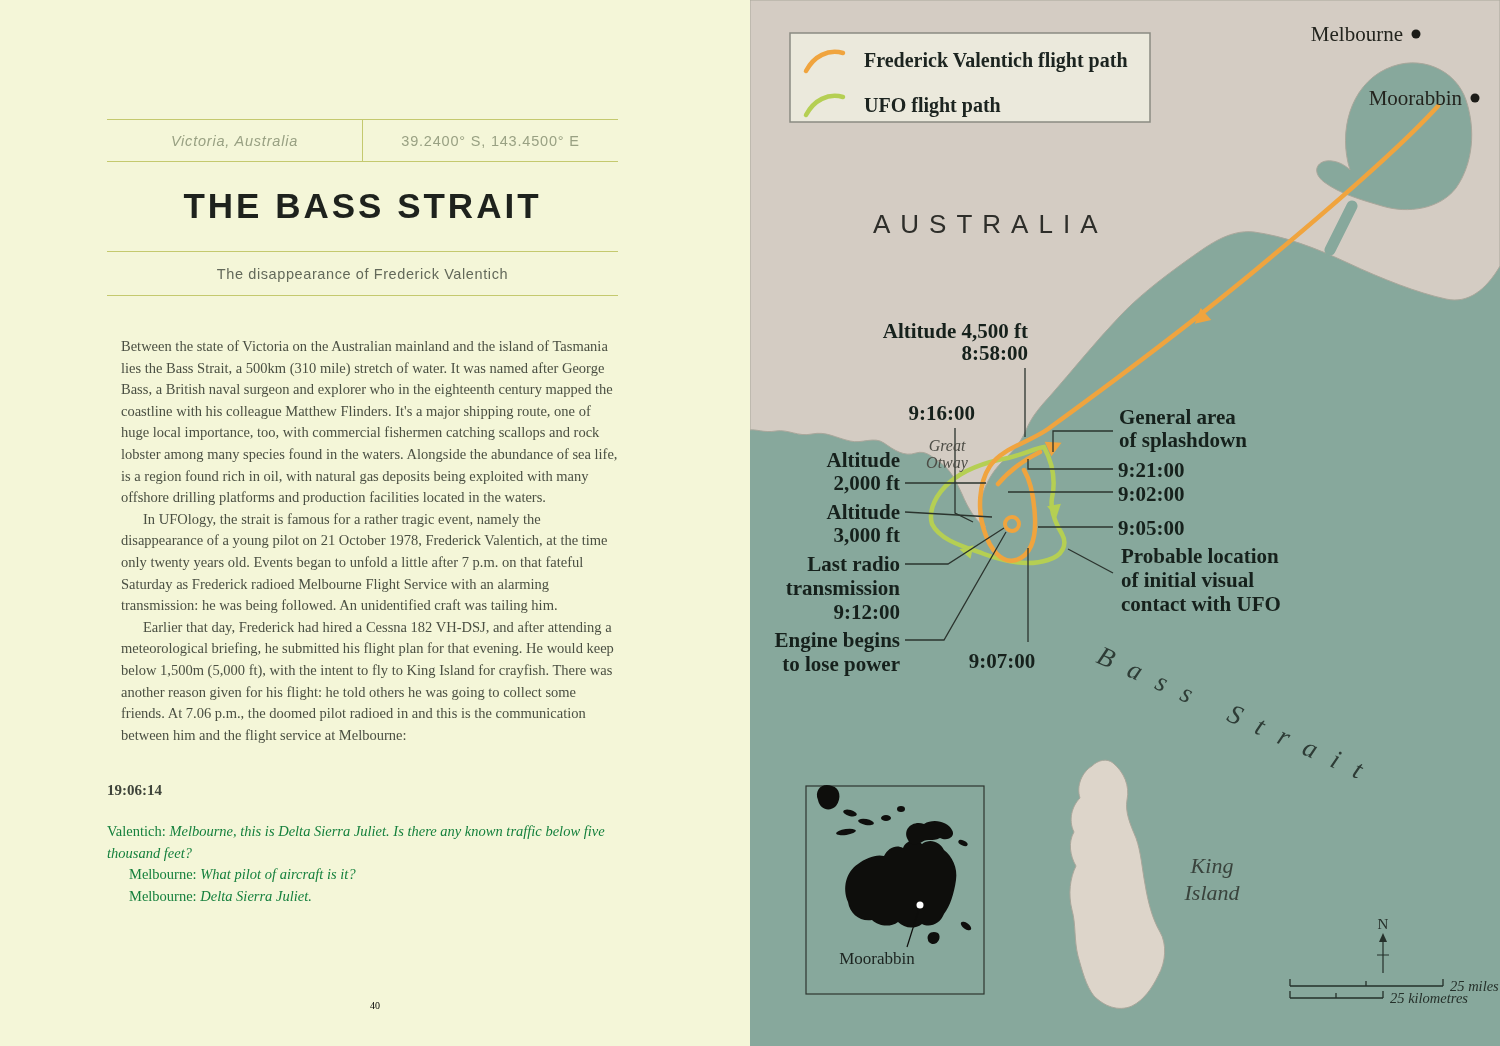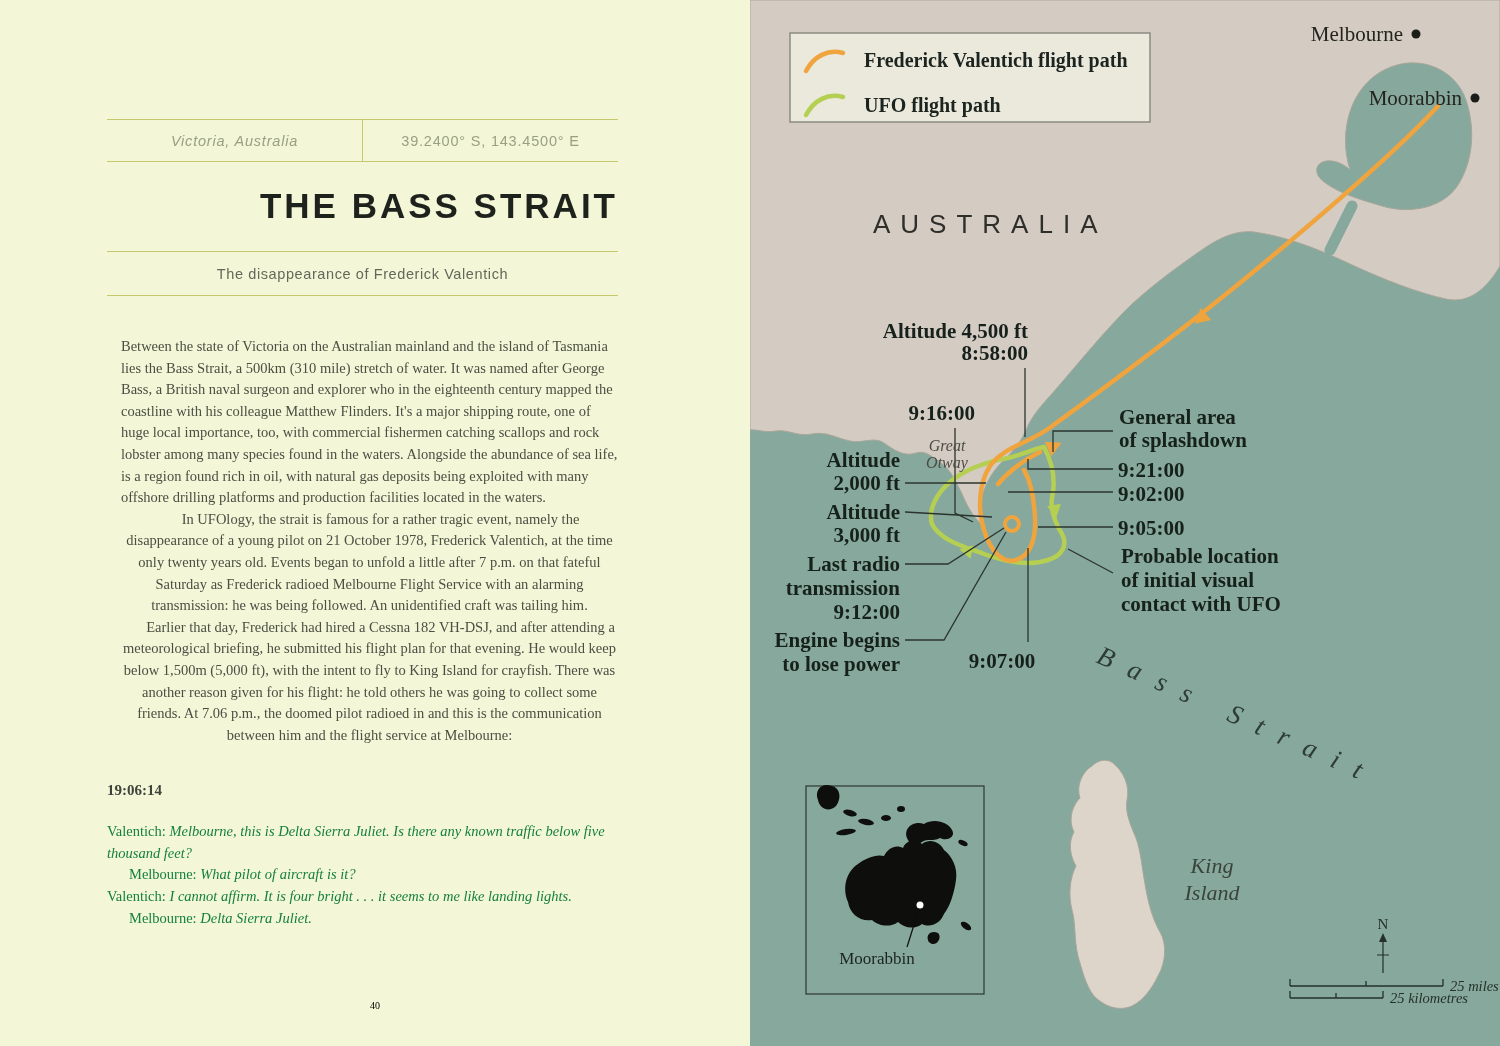--- a/index.html
+++ b/index.html
@@ -3,27 +3,27 @@
 <meta charset="utf-8">
 <style>
   html,body{margin:0;padding:0;background:#888;}
   #book{position:relative;width:1500px;height:1046px;overflow:hidden;background:#f4f6d8;}
   
   #left-page{position:absolute;left:0;top:0;width:812px;height:1046px;background:#f4f6d8;}
   #left-content{position:absolute;left:107px;top:0;width:511px;}
   .hdr-table{margin-top:119px;display:flex;border-top:1.5px solid #c4c96e;border-bottom:1.5px solid #c4c96e;height:41px;align-items:center;}
   .hdr-cell{flex:1;text-align:center;font-family:"Liberation Sans",sans-serif;font-size:14.5px;color:#99a183;letter-spacing:0.8px;}
   .hdr-cell.loc{font-style:italic;border-right:1.5px solid #c4c96e;height:100%;display:flex;align-items:center;justify-content:center;}
-  .chapter-title{margin-top:24px;text-align:right;font-family:"Liberation Sans",sans-serif;font-weight:bold;font-size:35px;letter-spacing:3px;color:#1e221d;}
+  .chapter-title{margin-top:24px;text-align:center;font-family:"Liberation Sans",sans-serif;font-weight:bold;font-size:35px;letter-spacing:3px;color:#1e221d;}
   .rule{border:none;border-top:1.5px solid #c4c96e;margin:0;}
   .rule.r1{margin-top:25px;}
   .subtitle{text-align:center;font-family:"Liberation Sans",sans-serif;font-size:14.5px;color:#63695a;letter-spacing:0.6px;padding:14px 0 13px 0;}
   .body-copy{margin-top:40px;font-family:"Liberation Serif",serif;font-size:14.5px;line-height:21.6px;color:#4a4f42;margin-left:14px;}
   .body-copy p{margin:0;}
-  .body-copy p.ind{text-indent:22px;text-align:center;}
+  .body-copy p.ind{text-indent:22px;}
   .t-time{margin-top:36px;font-family:"Liberation Serif",serif;font-weight:bold;font-size:15px;color:#3f443a;}
   .transcript{margin-top:22px;font-family:"Liberation Serif",serif;font-size:14.5px;line-height:21.6px;color:#15803d;}
   .t-line{margin:0;}
   .t-line.ind{padding-left:22px;}
   .t-line .speech{font-style:italic;}
   .page-num{position:absolute;left:0;top:1000px;width:750px;text-align:center;font-family:"Liberation Serif",serif;font-size:10px;color:#000000;}
   
   #right-page{position:absolute;left:750px;top:0;width:750px;height:1046px;}
   svg{display:block;}
   .map-label{font-family:"Liberation Serif",serif;font-weight:bold;font-size:21px;fill:#16211c;}
@@ -57,21 +57,20 @@
         <p>Between the state of Victoria on the Australian mainland and the island of Tasmania lies the Bass Strait, a 500km (310 mile) stretch of water. It was named after George Bass, a British naval surgeon and explorer who in the eighteenth century mapped the coastline with his colleague Matthew Flinders. It's a major shipping route, one of huge local importance, too, with commercial fishermen catching scallops and rock lobster among many species found in the waters. Alongside the abundance of sea life, is a region found rich in oil, with natural gas deposits being exploited with many offshore drilling platforms and production facilities located in the waters.</p>
         <p class="ind">In UFOlogy, the strait is famous for a rather tragic event, namely the disappearance of a young pilot on 21 October 1978, Frederick Valentich, at the time only twenty years old. Events began to unfold a little after 7 p.m. on that fateful Saturday as Frederick radioed Melbourne Flight Service with an alarming transmission: he was being followed. An unidentified craft was tailing him.</p>
         <p class="ind">Earlier that day, Frederick had hired a Cessna 182 VH-DSJ, and after attending a meteorological briefing, he submitted his flight plan for that evening. He would keep below 1,500m (5,000 ft), with the intent to fly to King Island for crayfish. There was another reason given for his flight: he told others he was going to collect some friends. At 7.06 p.m., the doomed pilot radioed in and this is the communication between him and the flight service at Melbourne:</p>
       </div>
 
       <div class="t-time">19:06:14</div>
 
       <div class="transcript">
         <p class="t-line"><span>Valentich:</span> <span class="speech">Melbourne, this is Delta Sierra Juliet. Is there any known traffic below five thousand feet?</span></p>
         <p class="t-line ind"><span>Melbourne:</span> <span class="speech">What pilot of aircraft is it?</span></p>
-        <p class="t-line"><span>Valentich:</span> <span class="speech">I cannot affirm. It is four bright . . . it seems to me like landing lights.</span></p>
         <p class="t-line ind"><span>Melbourne:</span> <span class="speech">Delta Sierra Juliet.</span></p>
       </div>
     </div>
     <div class="page-num">40</div>
   </div>
 
   <div id="right-page">
   <svg width="750" height="1046" viewBox="750 0 750 1046">
 
     <rect x="750" y="0" width="750" height="1046" fill="#87a89c"></rect>

